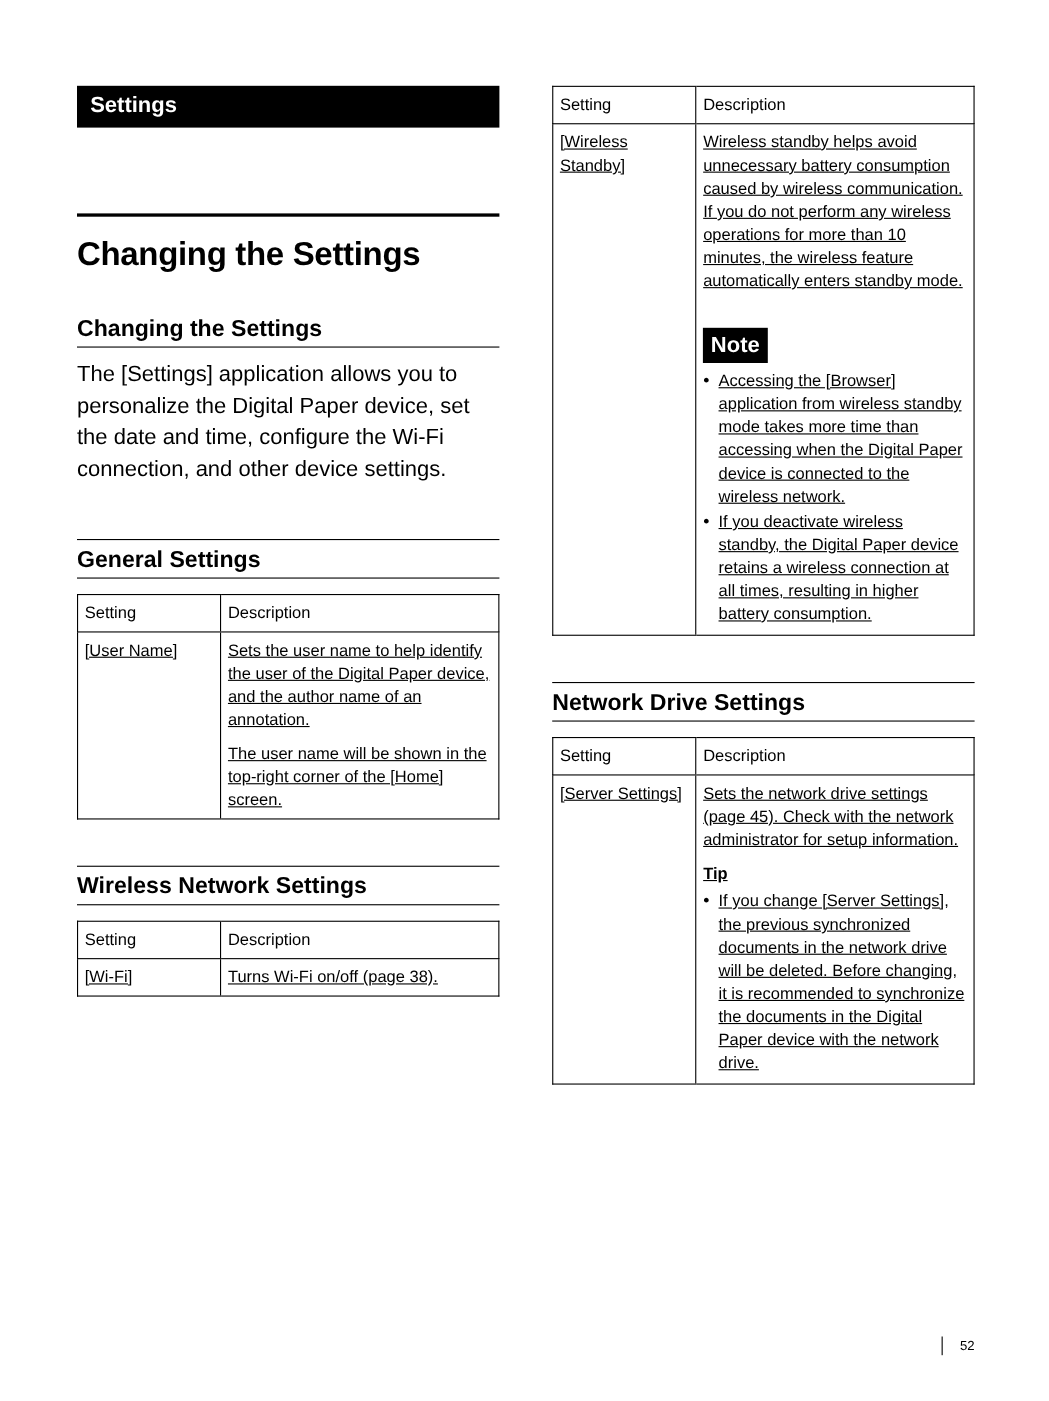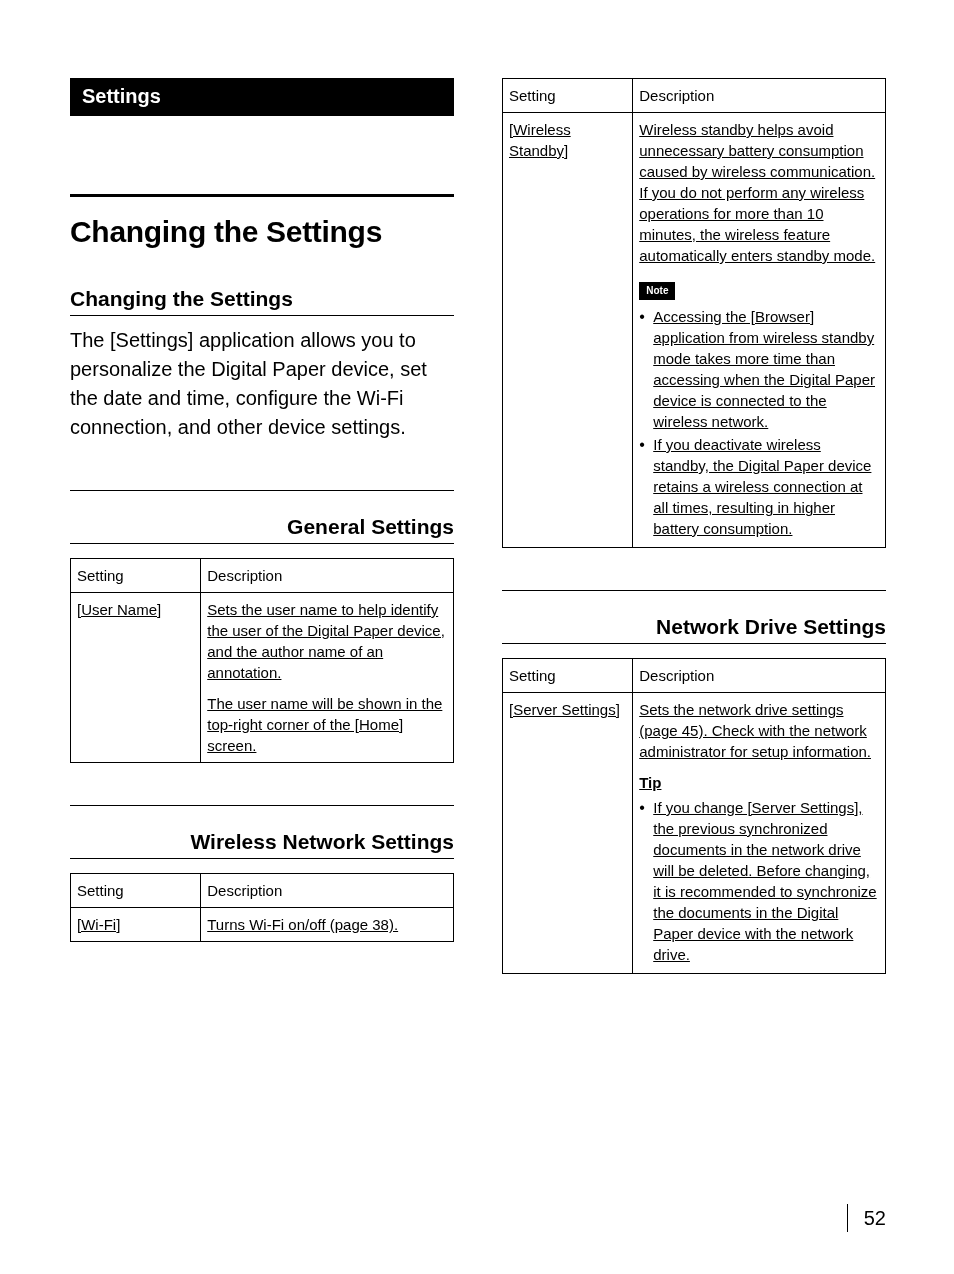--- a/index.html
+++ b/index.html
@@ -38,22 +38,21 @@
     }
     h2.section-head {
       font-size: 21px;
       font-weight: bold;
       border-bottom: 1.5px solid #000;
       padding-bottom: 4px;
       margin-bottom: 10px;
     }
     h2.section-head.topline {
       border-top: 1px solid #000;
-      padding-top: 24px;
-      text-align: right;
+      padding-top: 6px;
     }
     p.intro {
       font-size: 20px;
       line-height: 1.45;
       margin-bottom: 48px;
     }
     table.settings {
       width: 100%;
       border-collapse: collapse;
       font-size: 15px;
@@ -93,23 +92,23 @@
     }
     .desc-para {
       margin-bottom: 10px;
     }
     .desc-para:last-child { margin-bottom: 0; }
     .note-badge {
       display: inline-block;
       background: #000;
       color: #fff;
       font-weight: bold;
-      font-size: 10px;
+      font-size: 20px;
       padding: 2px 7px 2px 7px;
-      margin-top: 6px;
+      margin-top: 22px;
       margin-bottom: 6px;
     }
     .tip-head {
       font-weight: bold;
       margin-top: 6px;
       margin-bottom: 4px;
     }
     ul.bullets {
       list-style: none;
       padding-left: 0;
@@ -123,21 +122,21 @@
       content: "\2022";
       position: absolute;
       left: 0;
       top: 0;
       font-size: 16px;
     }
     .page-number {
       position: absolute;
       bottom: 42px;
       right: 68px;
-      font-size: 20px;
+      font-size: 12px;
       border-left: 1.5px solid #000;
       padding-left: 16px;
       line-height: 1.4;
     }
   </style>
 </head>
 <body>
 
 <div class="columns">
 

